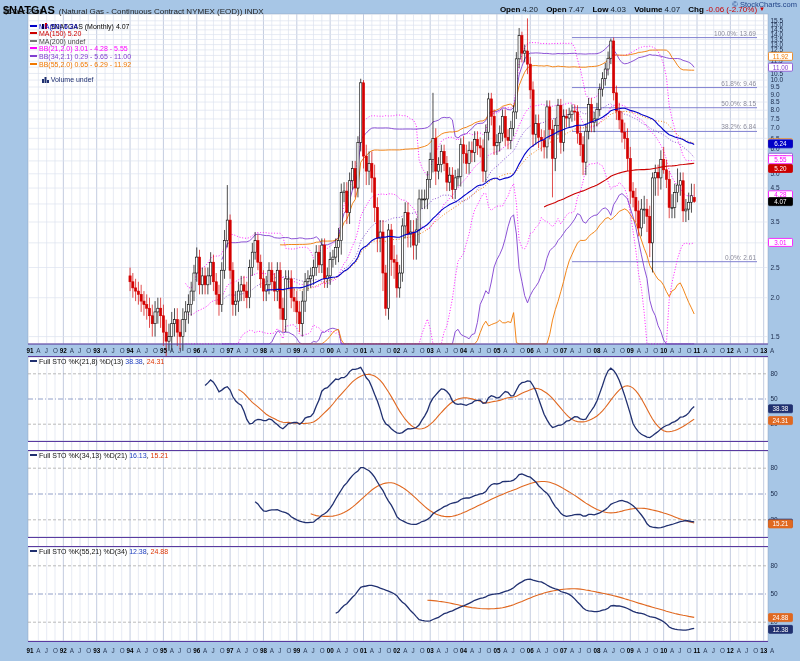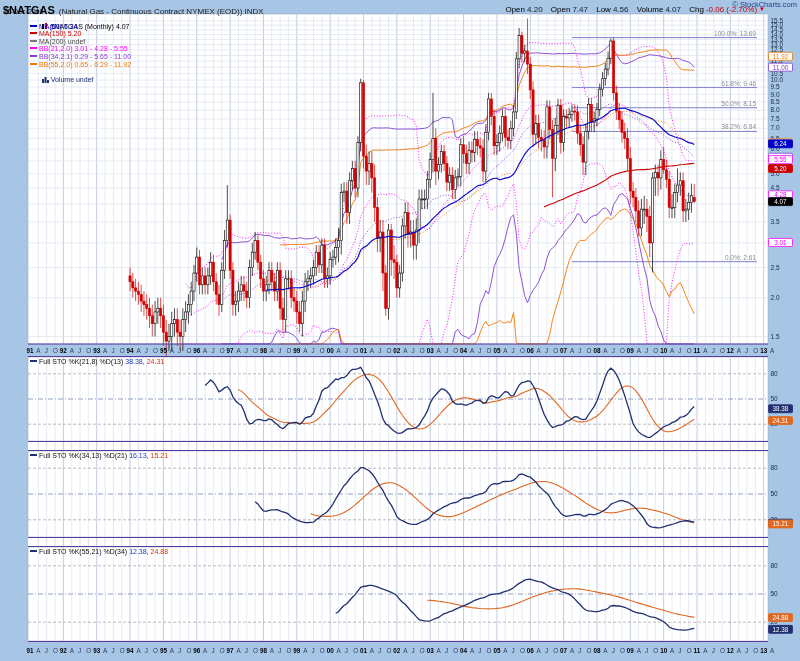--- a/index.html
+++ b/index.html
@@ -5,21 +5,21 @@
   html,body{margin:0;padding:0;}
   body{width:800px;height:661px;overflow:hidden;font-family:"Liberation Sans",sans-serif;}
   .page{position:relative;width:800px;height:661px;background:#a7c6e6;overflow:hidden;}
   #chart{position:absolute;left:0;top:0;}
   .hdr-title{position:absolute;left:3px;top:0px;white-space:nowrap;}
   .hdr-title .sym{font-size:11px;font-weight:bold;color:#000;}
   .hdr-title .desc{font-size:8px;color:#222;margin-left:4px;}
   .copyright{position:absolute;right:3px;top:0px;font-size:7.5px;color:#224488;}
   .hdr-date{position:absolute;left:3px;top:8px;font-size:7px;color:#111;}
   .quote{position:absolute;right:35px;top:5px;font-size:8px;color:#16202c;white-space:nowrap;}
-  .quote b{font-weight:normal;color:#000;margin-left:6px;}
+  .quote b{font-weight:bold;color:#000;margin-left:6px;}
   .quote .val{margin-left:2px;margin-top:40px;}
   .quote .chg{color:#cc0000;}
   .quote .dir{color:#cc0000;font-size:6px;vertical-align:1px;margin-left:2px;}
   .legend{position:absolute;left:30px;white-space:nowrap;z-index:3;}
   .legend .lg{font-size:7px;line-height:7.6px;height:7.6px;white-space:pre;}
   .sw{display:inline-block;width:7px;height:2px;vertical-align:2px;margin-right:2px;}
   .icn{display:inline-block;vertical-align:-1px;margin-right:2px;}
   .main-legend{top:15px;}
   .sep{white-space:pre;}
 </style>
@@ -1321,21 +1321,21 @@
 
   <div class="hdr-title">
     <span class="sym">$NATGAS</span><span class="desc">(Natural Gas - Continuous Contract NYMEX (EOD)) INDX</span>
   </div>
   <span class="copyright">© StockCharts.com</span>
   <div class="hdr-date">16-Dec-2010</div>
 
   <div class="quote">
     <b>Open</b><span class="val">4.20</span>
     <b>Open</b><span class="val">7.47</span>
-    <b>Low</b><span class="val">4.56</span>
+    <b>Low</b><span class="val">4.03</span>
     <b>Volume</b><span class="val">4.07</span>
     <b>Chg</b><span class="val chg">-0.06 (-2.70%)</span><span class="dir">▼</span>
   </div>
 
   <div class="legend main-legend">
     <div class="lg" style="color:#000;">
       <span class="icn"><svg width="7" height="7">
             <rect x="0" y="1" width="2" height="5" fill="#000"></rect>
             <rect x="3" y="0" width="2" height="6" fill="#d40000"></rect>
           </svg></span><span>$NATGAS (Monthly) 4.07</span>

